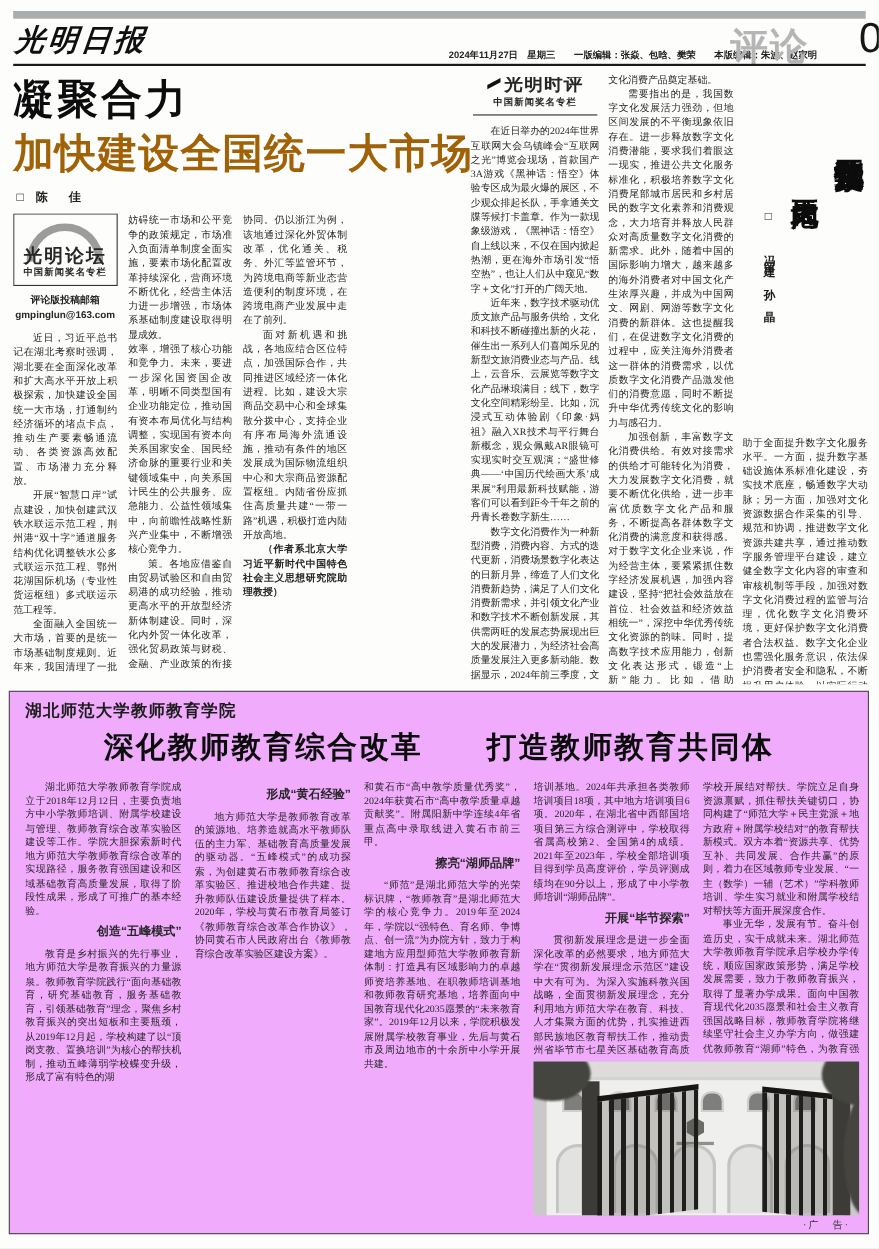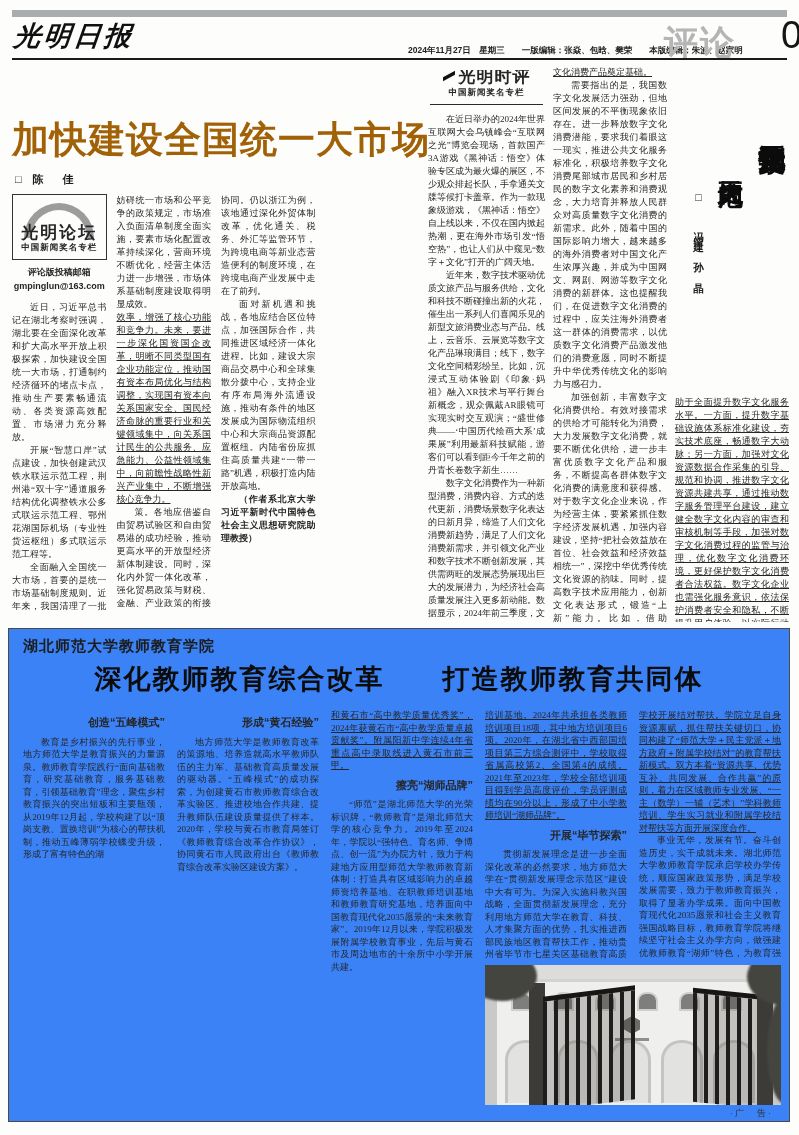--- a/index.html
+++ b/index.html
@@ -12,21 +12,21 @@
   .dateline{position:absolute;left:408px;top:45px;width:260px;font-family:"Liberation Sans",sans-serif;
         font-size:8.5px;font-weight:bold;color:#222;letter-spacing:0;white-space:nowrap;}
   .section-label{position:absolute;left:664px;top:20px;font-family:"Liberation Sans",sans-serif;
         font-size:34px;font-weight:900;color:#b5b5b5;letter-spacing:2px;}
   .page-num{position:absolute;left:741px;top:14px;font-family:"Liberation Sans",sans-serif;
         font-size:38px;font-weight:400;color:#161616;margin-left:40px;}
   .headrule{position:absolute;left:12px;top:58px;width:775px;height:2px;background:#1a1a1a;}
   
   .bodytext{font-size:9px;line-height:13px;text-align:justify;color:#262626;}
   .bodytext p,.bodytext .para{margin:0;text-indent:2em;}
-  .bodytext .cont{text-indent:0;text-decoration:underline;}
+  .bodytext .cont{text-indent:0;}
   .subhead{font-family:"Liberation Sans",sans-serif;font-weight:bold;font-size:11px;text-align:right;margin:7px 0;text-indent:0;}
   .attr{font-weight:bold;text-indent:2em;margin:0;}
   
   .lead-h1{position:absolute;left:12px;top:72px;font-family:"Liberation Sans",sans-serif;
         font-size:37px;font-weight:900;letter-spacing:3px;color:#0c0c0c;line-height:1;}
   .lead-h2{position:absolute;left:12px;top:121px;font-family:"Liberation Sans",sans-serif;
         font-size:37px;font-weight:900;letter-spacing:1px;color:#a16207;line-height:1;}
   .lead-byline{position:absolute;left:15px;top:172px;font-size:11px;font-weight:bold;letter-spacing:4px;}
   .lead-body{position:absolute;left:12px;top:194px;width:408px;height:428px;
         column-count:4;column-gap:10px;column-fill:auto;overflow:hidden;}
@@ -43,21 +43,21 @@
   .sp-col3{position:absolute;left:675px;top:396px;width:114px;height:226px;overflow:hidden;}
   .shiping-badge{margin:0 2px 8px;text-align:center;border-bottom:1px solid #2a2a2a;padding-bottom:5px;}
   .sp-title{font-family:"Liberation Sans",sans-serif;font-size:17px;font-weight:900;letter-spacing:1px;}
   .sp-slash{display:inline-block;width:12px;height:4px;background:#111;transform:skewY(-28deg) translateY(-4px);margin-right:4px;}
   .sp-sub{font-family:"Liberation Sans",sans-serif;font-size:8.5px;font-weight:bold;margin-top:3px;letter-spacing:1px;}
   .vert-head{position:absolute;left:672px;top:96px;width:118px;height:296px;writing-mode:vertical-rl;}
   .vh1{font-size:27px;font-weight:bold;letter-spacing:0px;padding-top:28px;margin-left:7px;color:#0c0c0c;}
   .vh2{font-size:25px;font-weight:bold;padding-top:66px;margin-left:9px;color:#0c0c0c;}
   .vbyline{font-size:10.5px;font-weight:bold;padding-top:96px;letter-spacing:5px;margin-left:4px;}
   
-  .feature-box{position:absolute;left:8px;top:628px;width:780px;height:492px;border:1.5px solid #4a4a4a;background:#3b82f6;}
+  .feature-box{position:absolute;left:8px;top:628px;width:780px;height:492px;border:1.5px solid #4a4a4a;background:#f0abfc;}
   .feat-kicker{position:absolute;left:14px;top:8px;font-family:"Liberation Sans",sans-serif;
         font-size:15px;font-weight:900;letter-spacing:1px;}
   .feat-headline{position:absolute;left:0;top:32px;width:100%;text-align:center;
         font-family:"Liberation Sans",sans-serif;font-size:27px;font-weight:900;letter-spacing:2px;color:#0c0c0c;}
   .fcol{position:absolute;top:80px;width:142px;overflow:hidden;}
   .fcol.c1{left:14px;height:404px;}
   .fcol.c2{left:168px;height:404px;}
   .fcol.c3{left:322px;height:404px;}
   .fcol.c4{left:476px;height:250px;}
   .fcol.c5{left:630px;height:250px;}
@@ -86,20 +86,21 @@
 
 <div class="page">
 
   <div class="graybar"></div>
   <div class="logo">光明日报</div>
   <div class="dateline">2024年11月27日　星期三　　一版编辑：张焱、包晗、樊荣　　本版编辑：朱波、赵家明</div>
   <div class="section-label">评论</div>
   <div class="page-num">03</div>
   <div class="headrule"></div>
 
+  <div class="lead-h1">凝聚合力</div>
   <div class="lead-h2">加快建设全国统一大市场</div>
   <div class="lead-byline">□ 陈　佳</div>
   <div class="lead-body bodytext">
     <div class="forum-box">
       <div class="forum-arc"></div>
       <div class="forum-title">光明论坛</div>
       <div class="forum-sub">中国新闻奖名专栏</div>
     </div>
     <div class="mailbox">
       <span>评论版投稿邮箱</span><br>
@@ -139,20 +140,21 @@
     <div class="vbyline">□　冯留建　孙　晶</div>
   </div>
   <div class="sp-col3 bodytext">
       <p class="para cont">助于全面提升数字文化服务水平。一方面，提升数字基础设施体系标准化建设，夯实技术底座，畅通数字大动脉；另一方面，加强对文化资源数据合作采集的引导、规范和协调，推进数字文化资源共建共享，通过推动数字服务管理平台建设，建立健全数字文化内容的审查和审核机制等手段，加强对数字文化消费过程的监管与治理，优化数字文化消费环境，更好保护数字文化消费者合法权益。数字文化企业也需强化服务意识，依法保护消费者安全和隐私，不断提升用户体验，以实际行动支持数字文化知识产权保护，助力营造清朗的数字文化消费环境。</p>
     </div>
 
   <div class="feature-box">
     <div class="feat-kicker">湖北师范大学教师教育学院</div>
     <div class="feat-headline">深化教师教育综合改革　　打造教师教育共同体</div>
     <div class="fcol c1 bodytext">
+        <p class="para">湖北师范大学教师教育学院成立于2018年12月12日，主要负责地方中小学教师培训、附属学校建设与管理、教师教育综合改革实验区建设等工作。学院大胆探索新时代地方师范大学教师教育综合改革的实现路径，服务教育强国建设和区域基础教育高质量发展，取得了阶段性成果，形成了可推广的基本经验。</p>
         <div class="subhead">创造“五峰模式”</div>
         <p class="para">教育是乡村振兴的先行事业，地方师范大学是教育振兴的力量源泉。教师教育学院践行“面向基础教育，研究基础教育，服务基础教育，引领基础教育”理念，聚焦乡村教育振兴的突出短板和主要瓶颈，从2019年12月起，学校构建了以“顶岗支教、置换培训”为核心的帮扶机制，推动五峰薄弱学校蝶变升级，形成了富有特色的湖</p>
       </div>
     <div class="fcol c2 bodytext">
         <div class="subhead">形成“黄石经验”</div>
         <p class="para">地方师范大学是教师教育改革的策源地、培养造就高水平教师队伍的主力军、基础教育高质量发展的驱动器。“五峰模式”的成功探索，为创建黄石市教师教育综合改革实验区、推进校地合作共建、提升教师队伍建设质量提供了样本。2020年，学校与黄石市教育局签订《教师教育综合改革合作协议》，协同黄石市人民政府出台《教师教育综合改革实验区建设方案》。</p>
       </div>
     <div class="fcol c3 bodytext">
         <p class="para cont">和黄石市“高中教学质量优秀奖”，2024年获黄石市“高中教学质量卓越贡献奖”。附属阳新中学连续4年省重点高中录取线进入黄石市前三甲。</p>
         <div class="subhead">擦亮“湖师品牌”</div>

